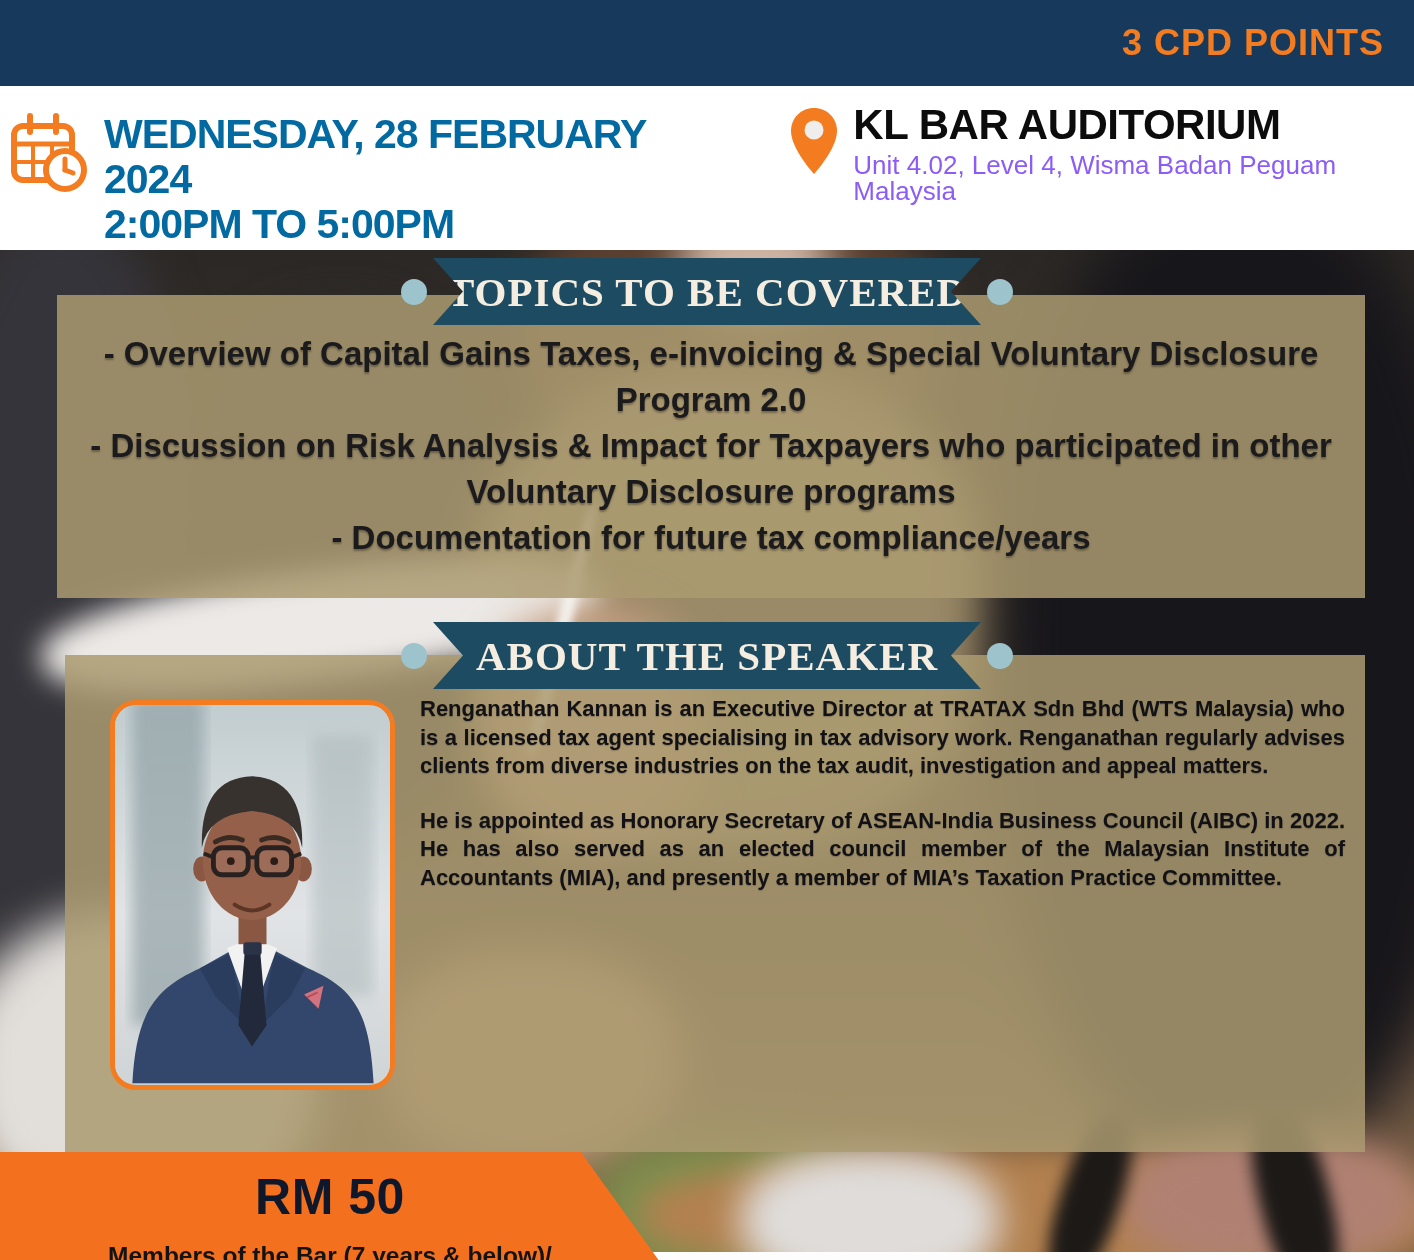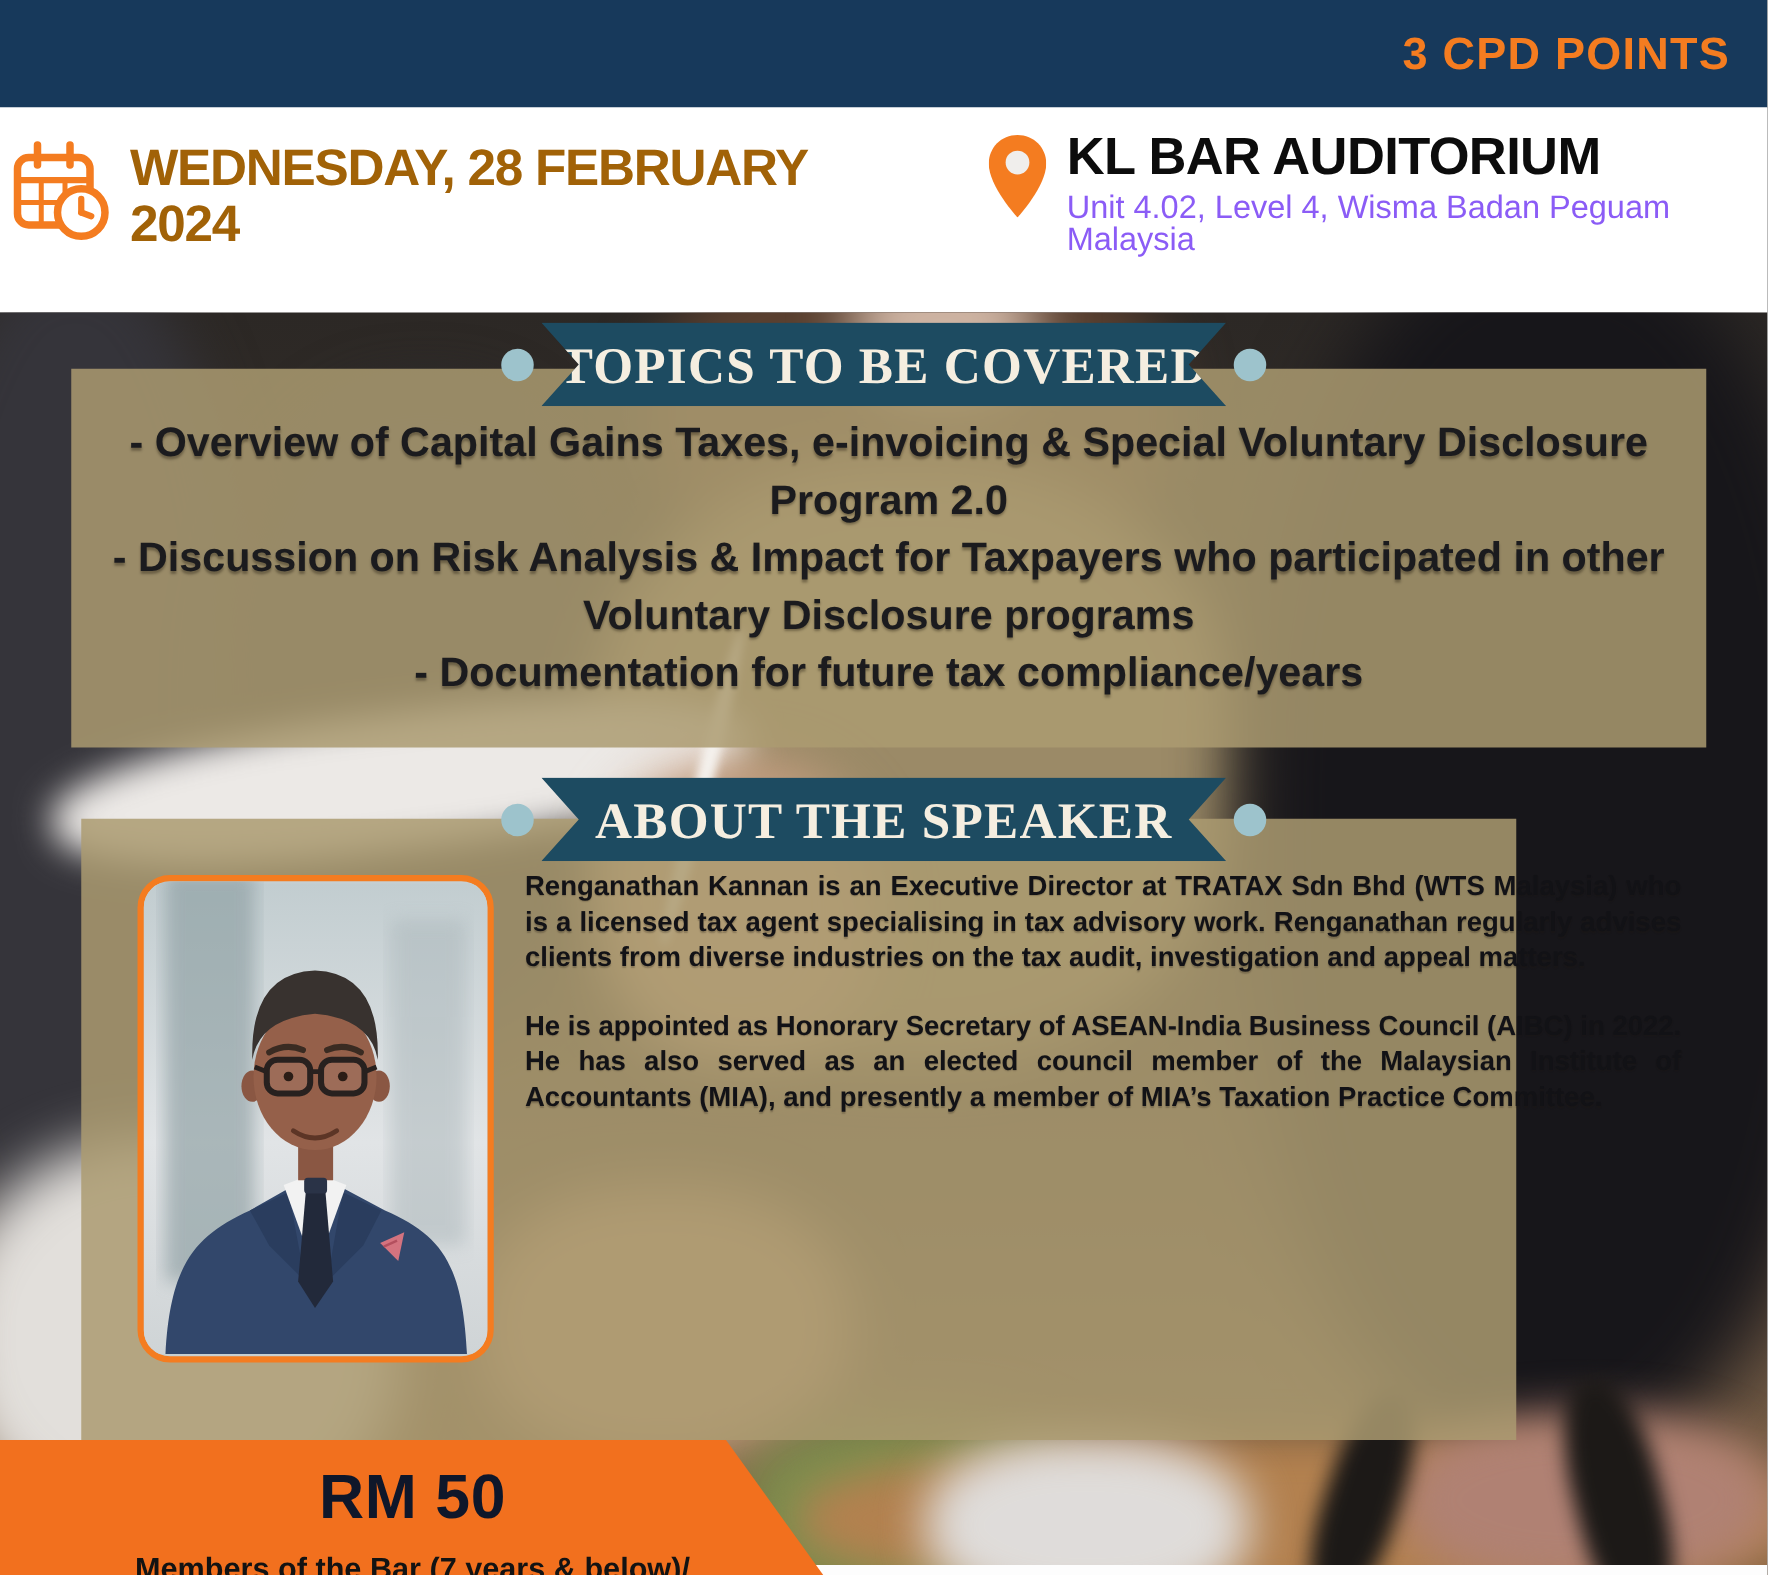--- a/index.html
+++ b/index.html
@@ -20,21 +20,21 @@
     position:absolute;left:0;top:86px;width:100%;height:164px;background:#ffffff;
     display:flex;align-items:flex-start;
   }
   .hgroup{display:flex;align-items:flex-start;}
   .hgroup.left{margin-left:8px;margin-top:24px;}
   .hgroup.right{margin-left:84px;margin-top:16px;}
   .cal-icon{width:82px;height:84px;flex:0 0 auto;}
   .pin-icon{width:46px;height:66px;flex:0 0 auto;margin-top:6px;}
   .datetime{margin-left:14px;margin-top:2px;}
   .datetime .big{
-    font-size:41px;font-weight:900;letter-spacing:-1px;line-height:45px;color:#a16207;
+    font-size:41px;font-weight:900;letter-spacing:-1px;line-height:45px;color:#0369a1;
   }
   .venue{margin-left:16px;}
   .venue-name{font-size:42px;font-weight:900;letter-spacing:-0.5px;line-height:46px;color:#0c0c0c;}
   .venue-addr{font-size:26px;font-weight:400;line-height:26px;color:#8b5cf6;margin-top:4px;}
   
   .photo-area{
     position:absolute;left:0;top:250px;width:1414px;height:1010px;overflow:hidden;
     background:linear-gradient(180deg,#2c2825 0%,#3a332d 45%,#55453a 70%,#6d5743 85%,#86643f 100%);
   }
   .blob{position:absolute;filter:blur(22px);border-radius:45%;}
@@ -52,21 +52,21 @@
   .rdot{
     position:absolute;top:50%;width:26px;height:26px;border-radius:50%;
     background:#9dc3cc;transform:translateY(-50%);
   }
   .rdot.l{left:-32px;} .rdot.r{right:-32px;}
   .ribbon-topics{top:8px;}
   .ribbon-speaker{top:372px;}
   
   .overlay-box{position:absolute;background:rgba(171,155,113,0.85);z-index:4;}
   .topics-box{left:57px;top:45px;width:1308px;height:303px;}
-  .speaker-box{left:65px;top:405px;width:1148px;height:497px;}
+  .speaker-box{left:65px;top:405px;width:1300px;height:497px;}
   .topics-text{
     margin:36px auto 0 auto;max-width:1260px;text-align:center;
     font-size:33px;font-weight:700;color:#1b1b1e;line-height:46px;
     text-shadow:0 2px 2px rgba(20,15,5,0.35);
   }
   
   .speaker-photo{
     position:absolute;left:45px;top:45px;width:285px;height:390px;
     border:5px solid #f47c20;border-radius:26px;overflow:hidden;background:#c6cfd2;
     box-sizing:border-box;
@@ -105,20 +105,21 @@
         <line x1="6" y1="34" x2="64" y2="34" stroke="#f47c20" stroke-width="5"></line>
         <line x1="25" y1="34" x2="25" y2="70" stroke="#f47c20" stroke-width="4"></line>
         <line x1="44" y1="34" x2="44" y2="70" stroke="#f47c20" stroke-width="4"></line>
         <line x1="6" y1="52" x2="64" y2="52" stroke="#f47c20" stroke-width="4"></line>
         <circle cx="57" cy="60" r="19" fill="#ffffff" stroke="#f47c20" stroke-width="6"></circle>
         <line x1="57" y1="60" x2="57" y2="49" stroke="#f47c20" stroke-width="5" stroke-linecap="round"></line>
         <line x1="57" y1="60" x2="65" y2="63" stroke="#f47c20" stroke-width="5" stroke-linecap="round"></line>
       </svg>
       <div class="datetime">
         <div class="big">WEDNESDAY, 28 FEBRUARY 2024</div>
+        <div class="big">2:00PM TO 5:00PM</div>
       </div>
     </div>
     <div class="hgroup right">
       <svg class="pin-icon" viewBox="0 0 46 66">
         <path d="M23 0 C36 0 46 10 46 23 C46 41 23 66 23 66 C23 66 0 41 0 23 C0 10 10 0 23 0 Z" fill="#f47c20"></path>
         <circle cx="23" cy="22" r="9.5" fill="#f0eeec"></circle>
       </svg>
       <div class="venue">
         <div class="venue-name">KL BAR AUDITORIUM</div>
         <div class="venue-addr">

